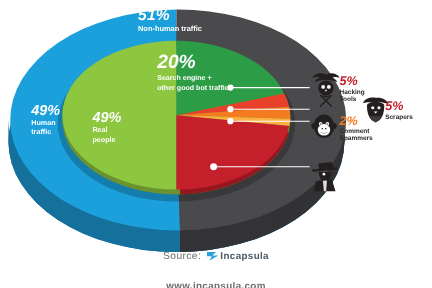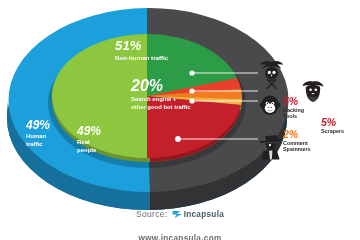--- a/index.html
+++ b/index.html
@@ -28,21 +28,20 @@
   }
   .lbl {
     position: absolute;
     pointer-events: none;
     line-height: 1.12;
   }
   .pct {
     font-style: italic;
     font-weight: bold;
     display: block;
-    margin-top: 33px;
   }
   .sub {
     display: block;
     font-weight: bold;
   }
   
   .lbl-nonhuman { left: 115px; top: 6px; color: #ffffff; width: 95px; }
   .lbl-nonhuman .pct { font-size: 13px; letter-spacing: .2px; }
   .lbl-nonhuman .sub { font-size: 6.2px; margin-top: 1px; }
 

